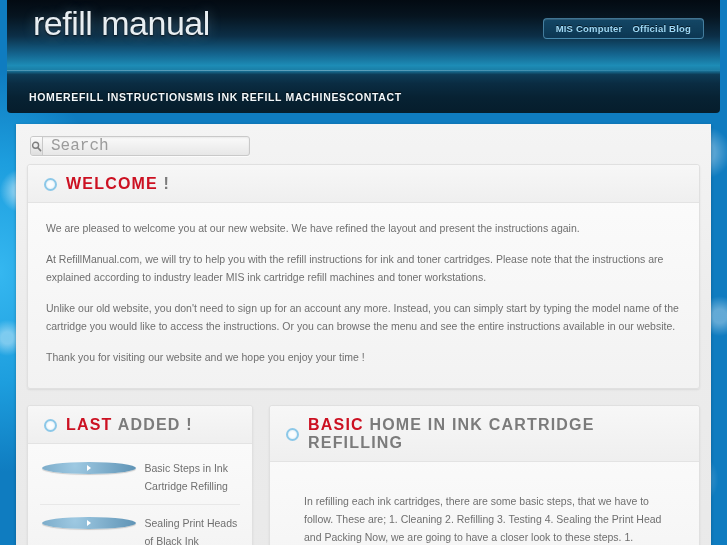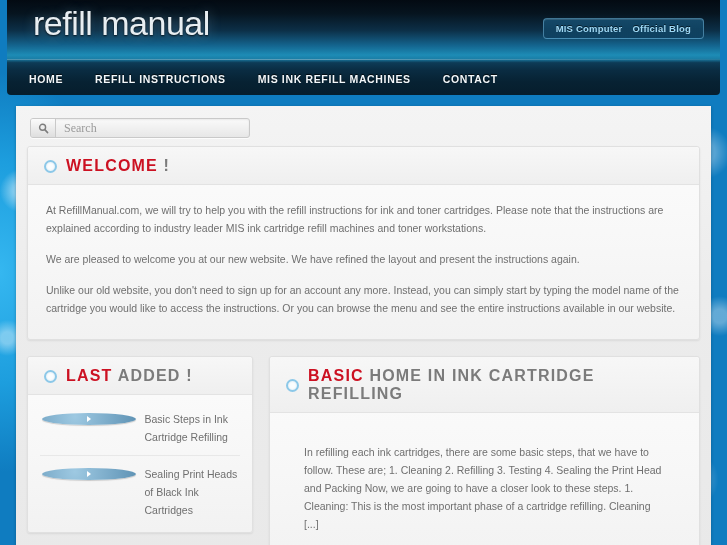--- a/index.html
+++ b/index.html
@@ -16,21 +16,21 @@
       radial-gradient(ellipse 120px 200px at 0% 50%, #35b7f0 0%, #1d9ede 55%, #0f7cc0 100%),
       radial-gradient(ellipse 120px 220px at 100% 45%, #2eb4ef 0%, #1a95d8 55%, #0d74b8 100%),
       linear-gradient(180deg, #0c2a3d 0%, #1278b4 22%, #22a3e0 48%, #1b8ecd 72%, #0e6ba6 100%);
     color:#4a4a4a;
   }
 
   
   .header {
     position:relative;
     margin:0 7px;
-    height:95px;
+    height:113px;
     background:
       linear-gradient(180deg,
         #030a12 0%,
         #06141f 14%,
         #0c2f47 32%,
         #14658f 48%,
         #1d8cb6 58%,
         #1a7ea6 62%,
         #0d3b56 66%,
         #0a2c42 74%,
@@ -62,21 +62,21 @@
     color:#9fd8f4; font-size:9.5px; font-weight:bold; letter-spacing:0.2px;
     text-decoration:none; text-shadow:0 -1px 0 rgba(0,0,0,0.6);
   }
   .nav {
     position:absolute; left:0; right:0; bottom:0; height:33px;
     display:flex; align-items:center; gap:0;
     padding-left:22px;
   }
   .nav a {
     color:#f2f7fa; font-size:10.5px; font-weight:bold; letter-spacing:0.65px;
-    text-decoration:none; padding:0 16px;
+    text-decoration:none; padding:0 0;
     text-shadow:0 -1px 1px rgba(0,0,0,0.8);
   }
   .nav a:first-child{ padding-left:0; }
 
   
   .wrap {
     position:relative;
     margin:11px 16px 0 16px;
     background:#eeeeee;
     background-image:
@@ -101,21 +101,21 @@
     box-shadow:inset 0 1px 2px rgba(0,0,0,0.07), 0 1px 0 rgba(255,255,255,0.7);
   }
   .searchbtn {
     width:25px; display:flex; align-items:center; justify-content:center;
     background:linear-gradient(180deg,#fbfbfb,#dedede);
     border-right:1px solid #c9c9c9; cursor:pointer;
   }
   .searchbtn svg{ display:block; }
   .searchinput {
     flex:1; border:0; outline:0; background:transparent;
-    font-family:Liberation Serif, serif; font-size:12px; color:#8a8a8a;
+    font-family:Liberation Mono, monospace; font-size:16px; color:#8a8a8a;
     padding:0 8px;
   }
   .searchinput::placeholder{ color:#9b9b9b; }
 
   
   .panel {
     background:linear-gradient(180deg,#fcfcfc 0%, #f7f7f7 55%, #f2f2f2 100%);
     border:1px solid #e0e0e0;
     border-radius:3px;
     box-shadow:0 1px 2px rgba(0,0,0,0.08);
@@ -209,23 +209,24 @@
   </div>
 
   <div class="panel welcome">
     <div class="panel-head">
       <div class="ring"></div>
       <div class="panel-title">
         <span class="hl">WELCOME</span><span> !</span>
       </div>
     </div>
     <div class="panel-body">
+      <p>We are pleased to welcome you at our new website. We have refined the layout and present the instructions again.</p>
       <p>At RefillManual.com, we will try to help you with the refill instructions for ink and toner cartridges.  Please note that the instructions are explained according to industry leader MIS ink cartridge refill machines and toner workstations.</p>
-      <p>We are pleased to welcome you at our new website. We have refined the layout and present the instructions again.</p>
       <p>Unlike our old website, you don't need to sign up for an account any more. Instead, you can simply start by typing the model name of the cartridge you would like to access the instructions. Or you can browse the menu and see the entire instructions available in our website.</p>
+      <p>Thank you for visiting our website and we hope you enjoy your time !</p>
     </div>
   </div>
 
   <div class="cols">
 
     <div class="col-left">
       <div class="panel">
         <div class="panel-head">
           <div class="ring"></div>
           <div class="panel-title">

